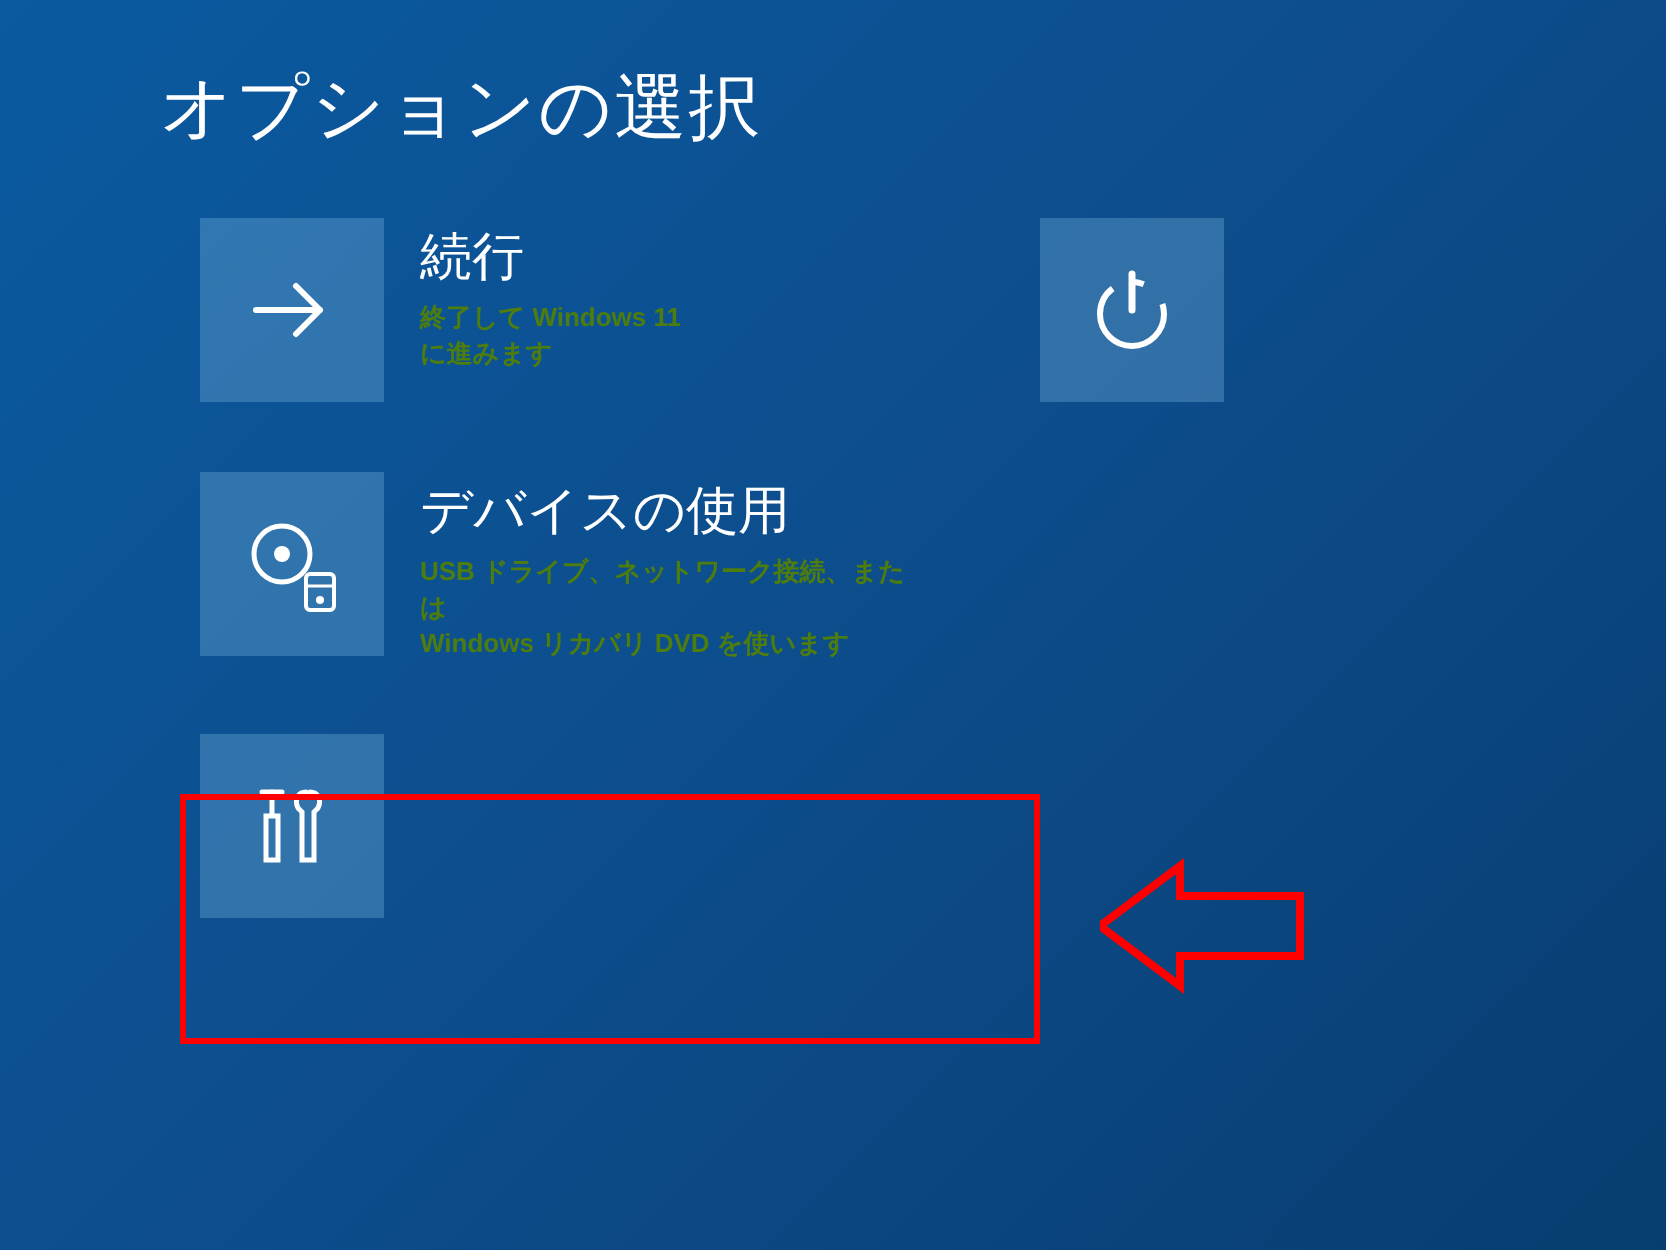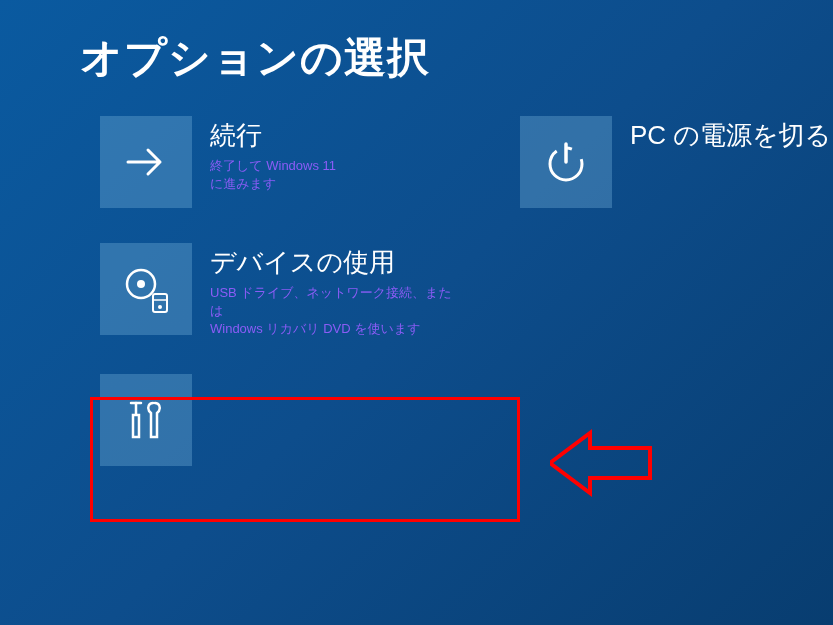--- a/index.html
+++ b/index.html
@@ -10,22 +10,22 @@
     body {
       width: 833px;
       height: 625px;
       background: linear-gradient(135deg, #0a5aa0 0%, #0d4d8c 50%, #083d70 100%);
       font-family: "Yu Gothic UI", "Meiryo", "Segoe UI", sans-serif;
       color: #ffffff;
       position: relative;
       overflow: hidden;
     }
     .title {
-      font-size: 42px;
-      font-weight: 700;
+      font-size: 36px;
+      font-weight: 400;
       padding: 30px 0 30px 80px;
       letter-spacing: 1px;
     }
     .options-container {
       padding-left: 100px;
       display: flex;
       gap: 40px;
     }
     .left-column {
       display: flex;
@@ -52,23 +52,23 @@
     .option-text {
       padding-top: 2px;
     }
     .option-title {
       font-size: 26px;
       font-weight: 400;
       margin-bottom: 4px;
     }
     .option-desc {
       font-size: 13px;
-      font-weight: 400;
+      font-weight: 700;
       line-height: 1.4;
-      color: #8b5cf6;
+      color: #4d7c0f;
       white-space: pre-line;
     }
     .right-column {
       padding-left: 20px;
     }
     .highlight-box {
       position: absolute;
       border: 3px solid #ff0000;
       left: 90px;
       top: 397px;
@@ -134,23 +134,20 @@
   </div>
 
   <div class="right-column">
     <div class="option-tile">
       <div class="icon-box">
         <svg width="48" height="48" viewBox="0 0 48 48">
           <circle cx="24" cy="26" r="16" stroke="#ffffff" stroke-width="3" fill="none" stroke-dasharray="70 14" stroke-dashoffset="-20" transform="rotate(-90 24 26)"></circle>
           <line x1="24" y1="6" x2="24" y2="24" stroke="#ffffff" stroke-width="3.5" stroke-linecap="round"></line>
         </svg>
       </div>
-      <div class="option-text">
-        <div class="option-title">PC の電源を切る</div>
-      </div>
     </div>
   </div>
 </div>
 
 <div class="highlight-box"></div>
 
 <div class="arrow-annotation">
   <svg width="110" height="70" viewBox="0 0 110 70">
     <path d="M 0 35 L 40 5 L 40 20 L 100 20 L 100 50 L 40 50 L 40 65 Z" stroke="#ff0000" stroke-width="4" fill="none" stroke-linejoin="miter"></path>
   </svg>

